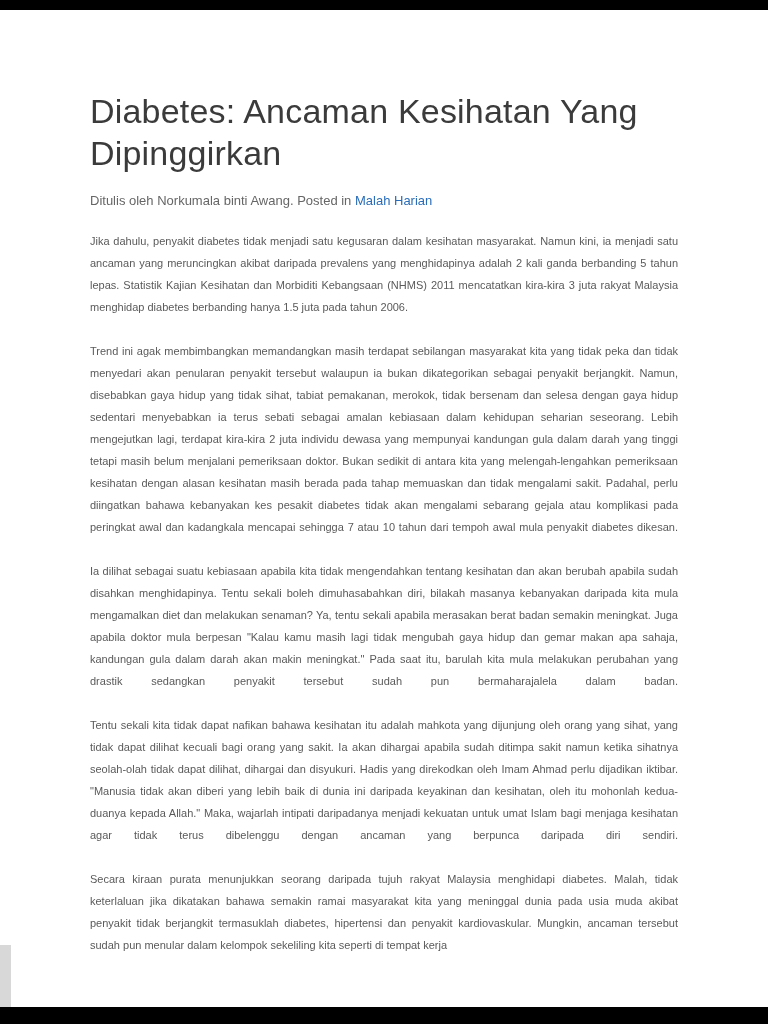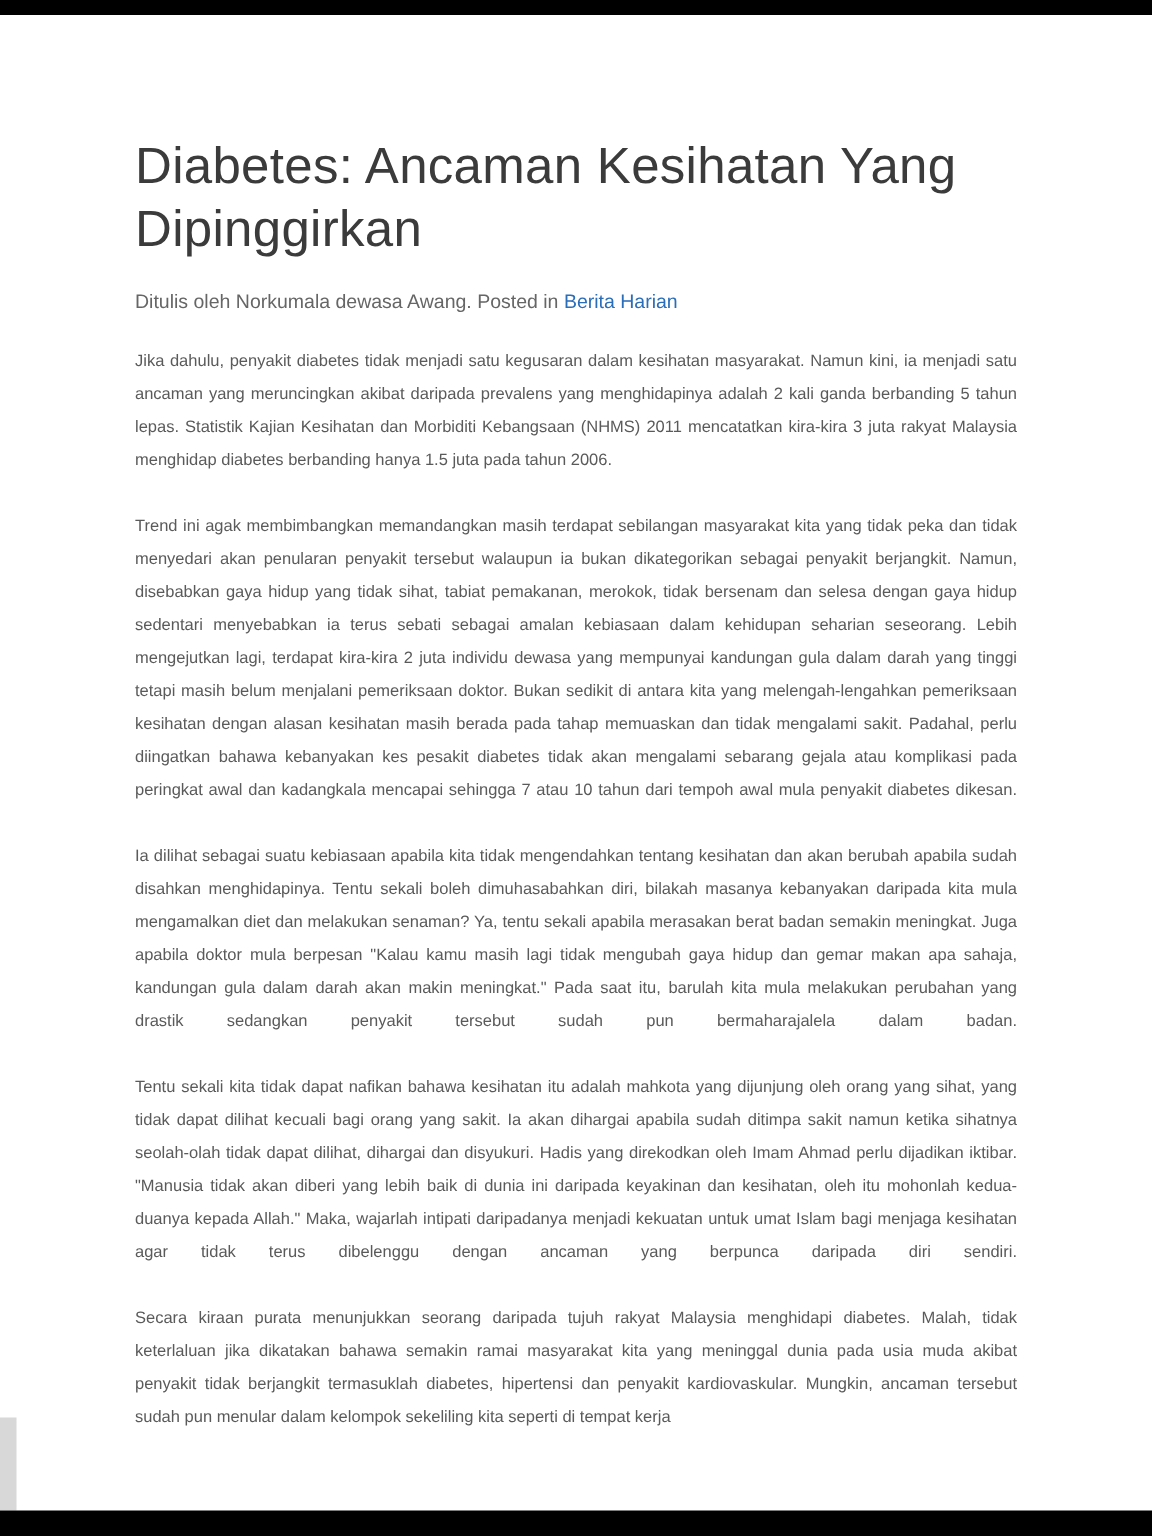--- a/index.html
+++ b/index.html
@@ -82,21 +82,21 @@
 <div class="screen">
 
   <div class="top-bar"></div>
 
   <div class="page">
     <div class="content">
 
       <h1 class="article-title">Diabetes: Ancaman Kesihatan Yang Dipinggirkan</h1>
 
       <div class="byline">
-        <span>Ditulis oleh Norkumala dewasa Awang. Posted in </span><a href="#">Berita Harian</a>
+        <span>Ditulis oleh Norkumala binti Awang. Posted in </span><a href="#">Malah Harian</a>
       </div>
 
       <div class="body-text">
         <p>Jika dahulu, penyakit diabetes tidak menjadi satu kegusaran dalam kesihatan masyarakat. Namun kini, ia menjadi satu ancaman yang meruncingkan akibat daripada prevalens yang menghidapinya adalah 2 kali ganda berbanding 5 tahun lepas. Statistik Kajian Kesihatan dan Morbiditi Kebangsaan (NHMS) 2011 mencatatkan kira-kira 3 juta rakyat Malaysia menghidap diabetes berbanding hanya 1.5 juta pada tahun 2006.</p>
         <p class="justify-last">Trend ini agak membimbangkan memandangkan masih terdapat sebilangan masyarakat kita yang tidak peka dan tidak menyedari akan penularan penyakit tersebut walaupun ia bukan dikategorikan sebagai penyakit berjangkit. Namun, disebabkan gaya hidup yang tidak sihat, tabiat pemakanan, merokok, tidak bersenam dan selesa dengan gaya hidup sedentari menyebabkan ia terus sebati sebagai amalan kebiasaan dalam kehidupan seharian seseorang. Lebih mengejutkan lagi, terdapat kira-kira 2 juta individu dewasa yang mempunyai kandungan gula dalam darah yang tinggi tetapi masih belum menjalani pemeriksaan doktor. Bukan sedikit di antara kita yang melengah-lengahkan pemeriksaan kesihatan dengan alasan kesihatan masih berada pada tahap memuaskan dan tidak mengalami sakit. Padahal, perlu diingatkan bahawa kebanyakan kes pesakit diabetes tidak akan mengalami sebarang gejala atau komplikasi pada peringkat awal dan kadangkala mencapai sehingga 7 atau 10 tahun dari tempoh awal mula penyakit diabetes dikesan.</p>
         <p class="justify-last">Ia dilihat sebagai suatu kebiasaan apabila kita tidak mengendahkan tentang kesihatan dan akan berubah apabila sudah disahkan menghidapinya. Tentu sekali boleh dimuhasabahkan diri, bilakah masanya kebanyakan daripada kita mula mengamalkan diet dan melakukan senaman? Ya, tentu sekali apabila merasakan berat badan semakin meningkat. Juga apabila doktor mula berpesan "Kalau kamu masih lagi tidak mengubah gaya hidup dan gemar makan apa sahaja, kandungan gula dalam darah akan makin meningkat." Pada saat itu, barulah kita mula melakukan perubahan yang drastik sedangkan penyakit tersebut sudah pun bermaharajalela dalam badan.</p>
         <p class="justify-last">Tentu sekali kita tidak dapat nafikan bahawa kesihatan itu adalah mahkota yang dijunjung oleh orang yang sihat, yang tidak dapat dilihat kecuali bagi orang yang sakit. Ia akan dihargai apabila sudah ditimpa sakit namun ketika sihatnya seolah-olah tidak dapat dilihat, dihargai dan disyukuri. Hadis yang direkodkan oleh Imam Ahmad perlu dijadikan iktibar. "Manusia tidak akan diberi yang lebih baik di dunia ini daripada keyakinan dan kesihatan, oleh itu mohonlah kedua-duanya kepada Allah." Maka, wajarlah intipati daripadanya menjadi kekuatan untuk umat Islam bagi menjaga kesihatan agar tidak terus dibelenggu dengan ancaman yang berpunca daripada diri sendiri.</p>
         <p>Secara kiraan purata menunjukkan seorang daripada tujuh rakyat Malaysia menghidapi diabetes. Malah, tidak keterlaluan jika dikatakan bahawa semakin ramai masyarakat kita yang meninggal dunia pada usia muda akibat penyakit tidak berjangkit termasuklah diabetes, hipertensi dan penyakit kardiovaskular. Mungkin, ancaman tersebut sudah pun menular dalam kelompok sekeliling kita seperti di tempat kerja</p>
       </div>
 

